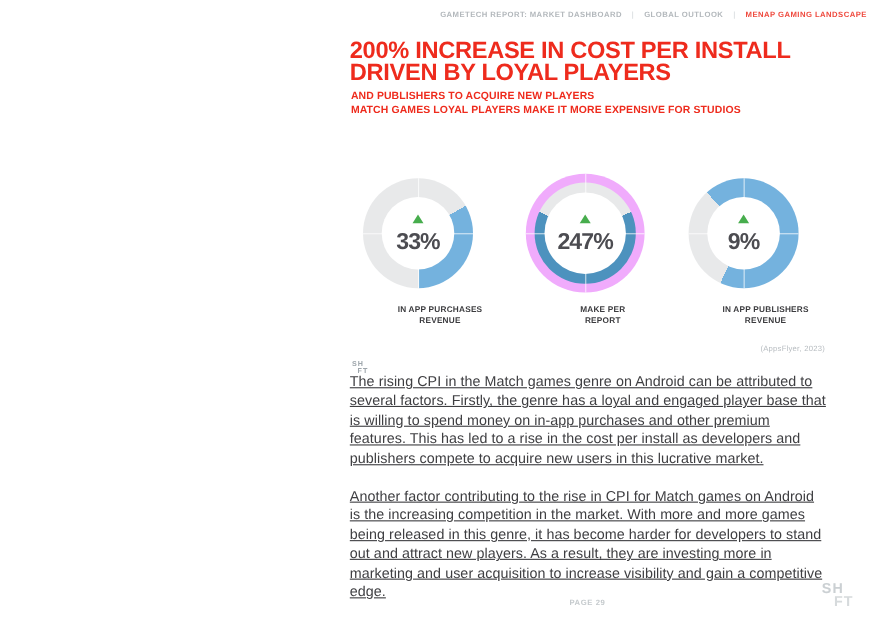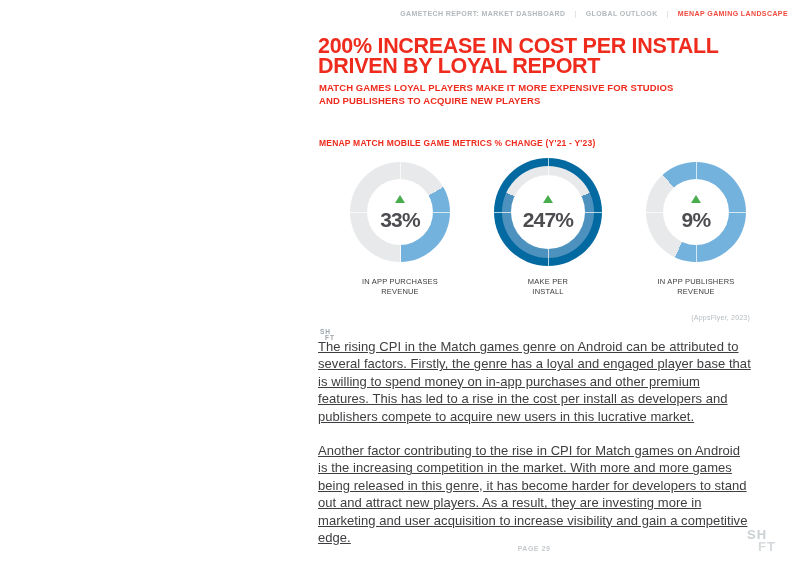--- a/index.html
+++ b/index.html
@@ -31,42 +31,42 @@
     position:absolute; left:319px; top:138px; width:440px;
     font-size:8.5px; font-weight:bold; letter-spacing:.2px;
     color:var(--accent,#ee2b1d);
   }
 
   
   .donut-row {
     position:absolute; left:330px; top:158px; width:436px; height:108px;
     display:flex; justify-content:space-between; align-items:center;
   }
-  .donut-col { width:140px; display:flex; justify-content:center;text-decoration:underline; }
+  .donut-col { width:140px; display:flex; justify-content:flex-start;text-decoration:underline; }
   .donut { position:relative; width:100px; height:100px; border-radius:50%; background:#e8e9ea; }
   .donut.big { width:108px; height:108px; }
   .ring2 { position:absolute; inset:8px; border-radius:50%; }
   .xline { position:absolute; left:0; right:0; top:50%; height:1px; background:rgba(255,255,255,.7); }
   .yline { position:absolute; top:0; bottom:0; left:50%; width:1px; background:rgba(255,255,255,.7); }
   .hole {
     position:absolute; inset:17px; background:#ffffff; border-radius:50%;
     display:flex; flex-direction:column; align-items:center; justify-content:center;
   }
   .tri {
     width:0; height:0; border-left:5px solid transparent; border-right:5px solid transparent;
     border-bottom:8px solid #47ad4d; margin-bottom:6px;
   }
   .val { font-size:21px; font-weight:bold; letter-spacing:-0.8px; color:#4c4c51; line-height:1; }
 
   .label-row {
     position:absolute; left:330px; top:277px; width:436px;
     display:flex; justify-content:space-between;
   }
   .donut-label {
-    width:140px; text-align:center; font-size:7.5px; font-weight:normal;
+    width:140px; text-align:center; font-size:7.5px; font-weight:bold;
     line-height:9.5px; letter-spacing:.2px; color:#3b3b3e;
   }
 
   
   .logo { display:inline-block; font-weight:bold; line-height:1; }
   .logo .l1 { display:block; letter-spacing:1px;margin-top:19px; }
   .logo .l2 { display:block; letter-spacing:1px; margin-top:-1px; }
   .logo-top { position:absolute; left:320px; top:310px; font-size:6.5px; color:#9da5ab; }
   .logo-top .l2 { margin-left:5px; }
   .citation {
@@ -96,42 +96,41 @@
   <div class="hdr">
     <span class="hdr-item">GAMETECH REPORT:  MARKET DASHBOARD</span>
     <span class="hdr-sep">|</span>
     <span class="hdr-item">GLOBAL OUTLOOK</span>
     <span class="hdr-sep">|</span>
     <span class="hdr-item active">MENAP GAMING LANDSCAPE</span>
   </div>
 
   <div class="title">
     <span style="display:block">200% INCREASE IN COST PER INSTALL</span>
-    <span style="display:block">DRIVEN BY LOYAL REPORT</span>
+    <span style="display:block">DRIVEN BY LOYAL PLAYERS</span>
   </div>
   <div class="subtitle">
+    <span style="display:block">AND PUBLISHERS TO ACQUIRE NEW PLAYERS</span>
     <span style="display:block">MATCH GAMES LOYAL PLAYERS MAKE IT MORE EXPENSIVE FOR STUDIOS</span>
-    <span style="display:block">AND PUBLISHERS TO ACQUIRE NEW PLAYERS</span>
   </div>
 
-  <div class="chart-heading">MENAP MATCH MOBILE GAME METRICS % CHANGE (Y'21 - Y'23)</div>
 
   <div class="donut-row">
     <div class="donut-col">
       <div class="donut" style="background: conic-gradient(rgb(232, 233, 234) 0deg, rgb(232, 233, 234) 60deg, rgb(116, 178, 222) 60deg, rgb(116, 178, 222) 179deg, rgb(232, 233, 234) 179deg, rgb(232, 233, 234) 360deg);">
         <div class="xline"></div>
         <div class="yline"></div>
         <div class="hole">
           <span class="tri" style="border-bottom-color: rgb(71, 173, 77);"></span>
           <span class="val">33%</span>
         </div>
       </div>
     </div>
     <div class="donut-col">
-      <div class="donut big" style="background: #0369a1;">
+      <div class="donut big" style="background: #f0abfc;">
         <div class="ring2" style="background: conic-gradient(rgb(232, 233, 234) 0deg, rgb(232, 233, 234) 65deg, rgb(77, 146, 190) 65deg, rgb(77, 146, 190) 295deg, rgb(232, 233, 234) 295deg, rgb(232, 233, 234) 360deg);"></div>
         <div class="xline"></div>
         <div class="yline"></div>
         <div class="hole">
           <span class="tri" style="border-bottom-color: rgb(71, 173, 77);"></span>
           <span class="val">247%</span>
         </div>
       </div>
     </div>
     <div class="donut-col">
@@ -146,21 +145,21 @@
     </div>
   </div>
 
   <div class="label-row">
     <div class="donut-label">
       <span style="display:block">IN APP PURCHASES</span>
       <span style="display:block">REVENUE</span>
     </div>
     <div class="donut-label">
       <span style="display:block">MAKE PER</span>
-      <span style="display:block">INSTALL</span>
+      <span style="display:block">REPORT</span>
     </div>
     <div class="donut-label">
       <span style="display:block">IN APP PUBLISHERS</span>
       <span style="display:block">REVENUE</span>
     </div>
   </div>
 
   <div class="logo logo-top">
     <span class="l1">SH</span>
     <span class="l2">FT</span>

